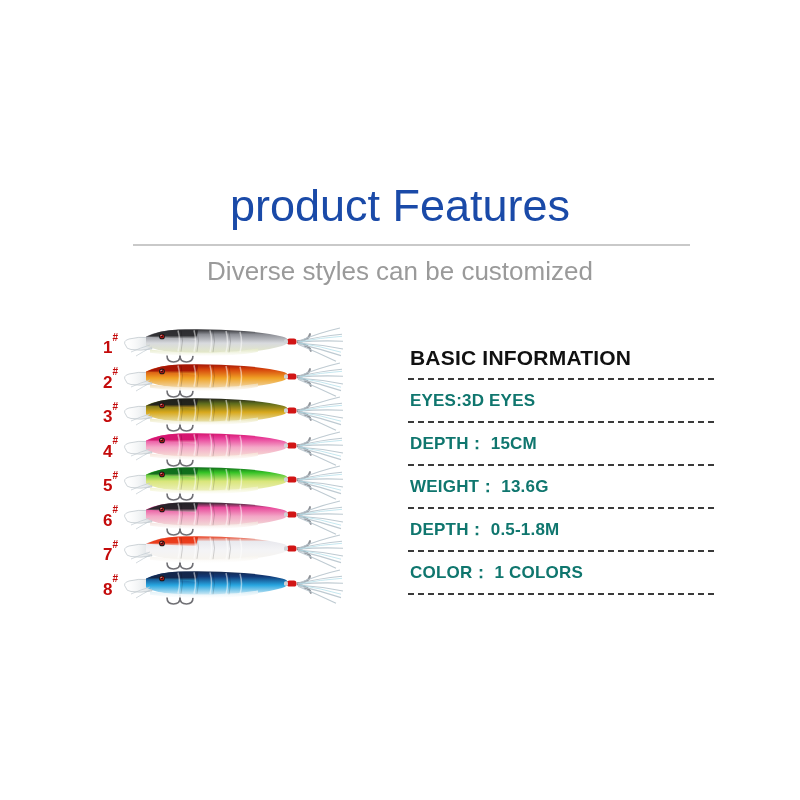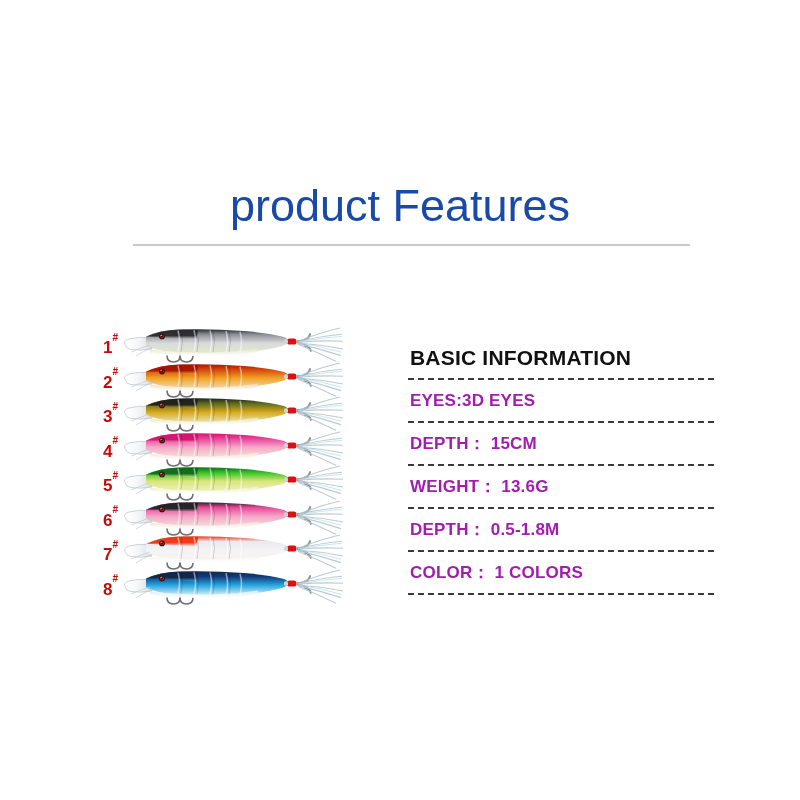--- a/index.html
+++ b/index.html
@@ -117,31 +117,32 @@
   .info-row {
     height: 41px;
     display: flex;
     align-items: center;
     padding-left: 2px;
     box-sizing: border-box;
   }
   .info-text {
     font-size: 17px;
     font-weight: bold;
-    color: #a21caf;
+    color: #0f766e;
     letter-spacing: 0.2px;
     white-space: nowrap;
   }
 </style>
 </head>
 <body>
 
 <div id="header">
   <div id="page-title">product Features</div>
   <div id="title-divider"></div>
+  <div id="page-subtitle">Diverse styles can be customized</div>
 </div>
 
 <div id="lure-gallery">
     <div class="lure-row" style="top: 0px;">
       <div class="lure-label" style="color: rgb(196, 11, 11);"><span>1</span><sup>#</sup></div>
       <div class="lure-art">
   <svg width="270" height="44" viewBox="0 0 270 44" xmlns="http://www.w3.org/2000/svg">
     <defs>
       <linearGradient id="lg0body" x1="0" y1="0" x2="0" y2="1">
         <stop offset="0%" stop-color="#2b2b2e"></stop>

